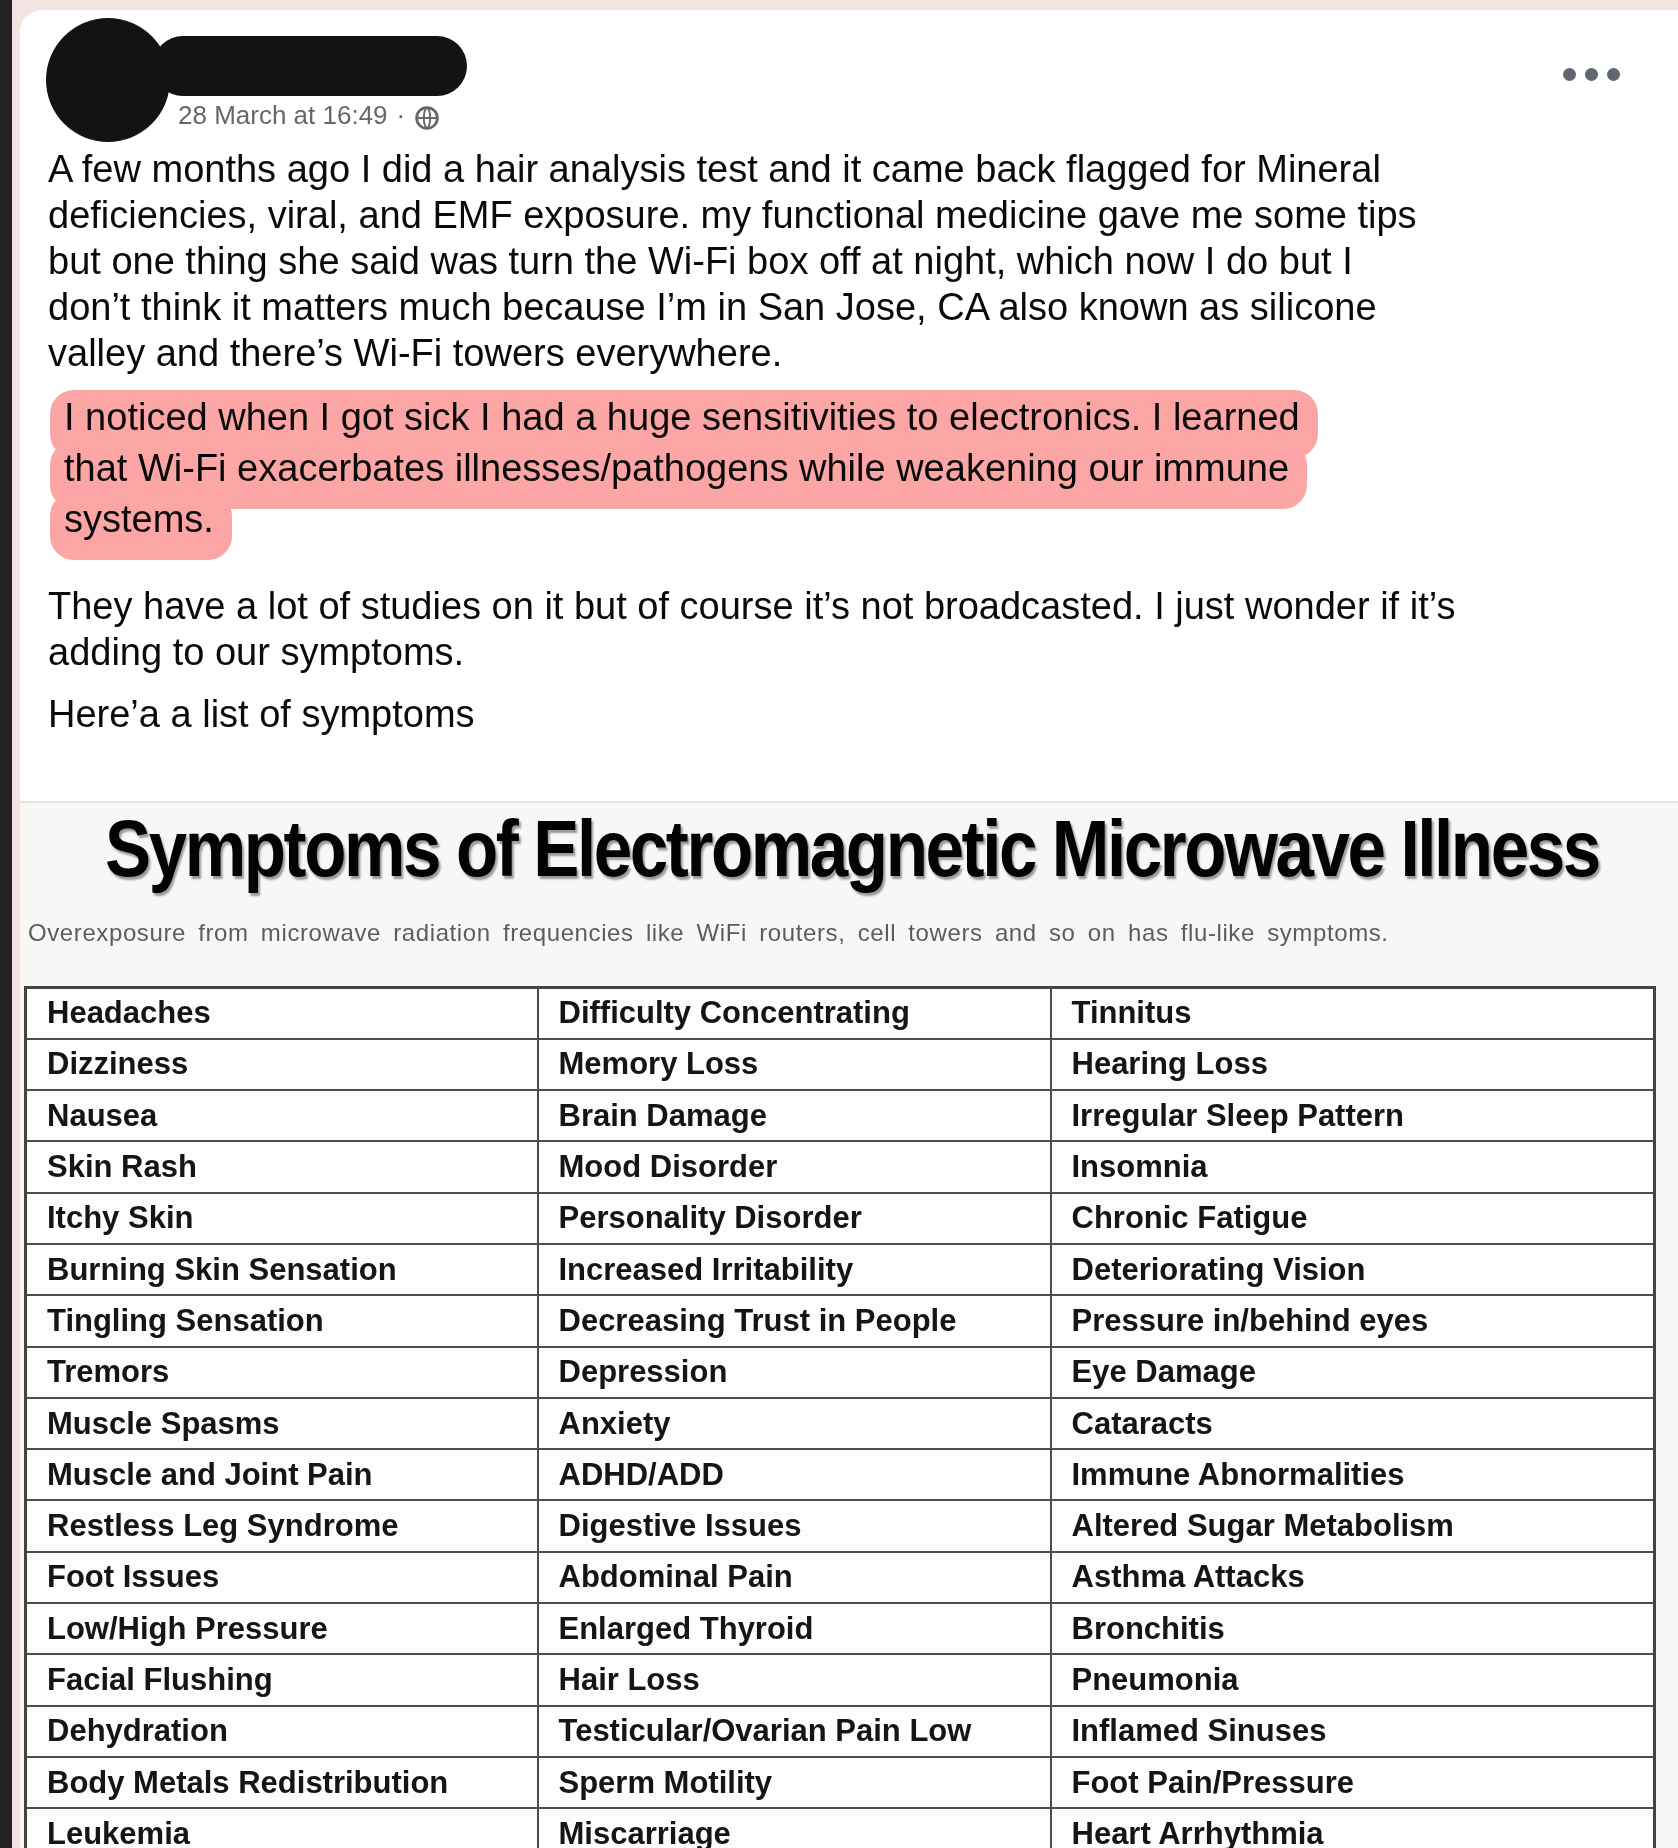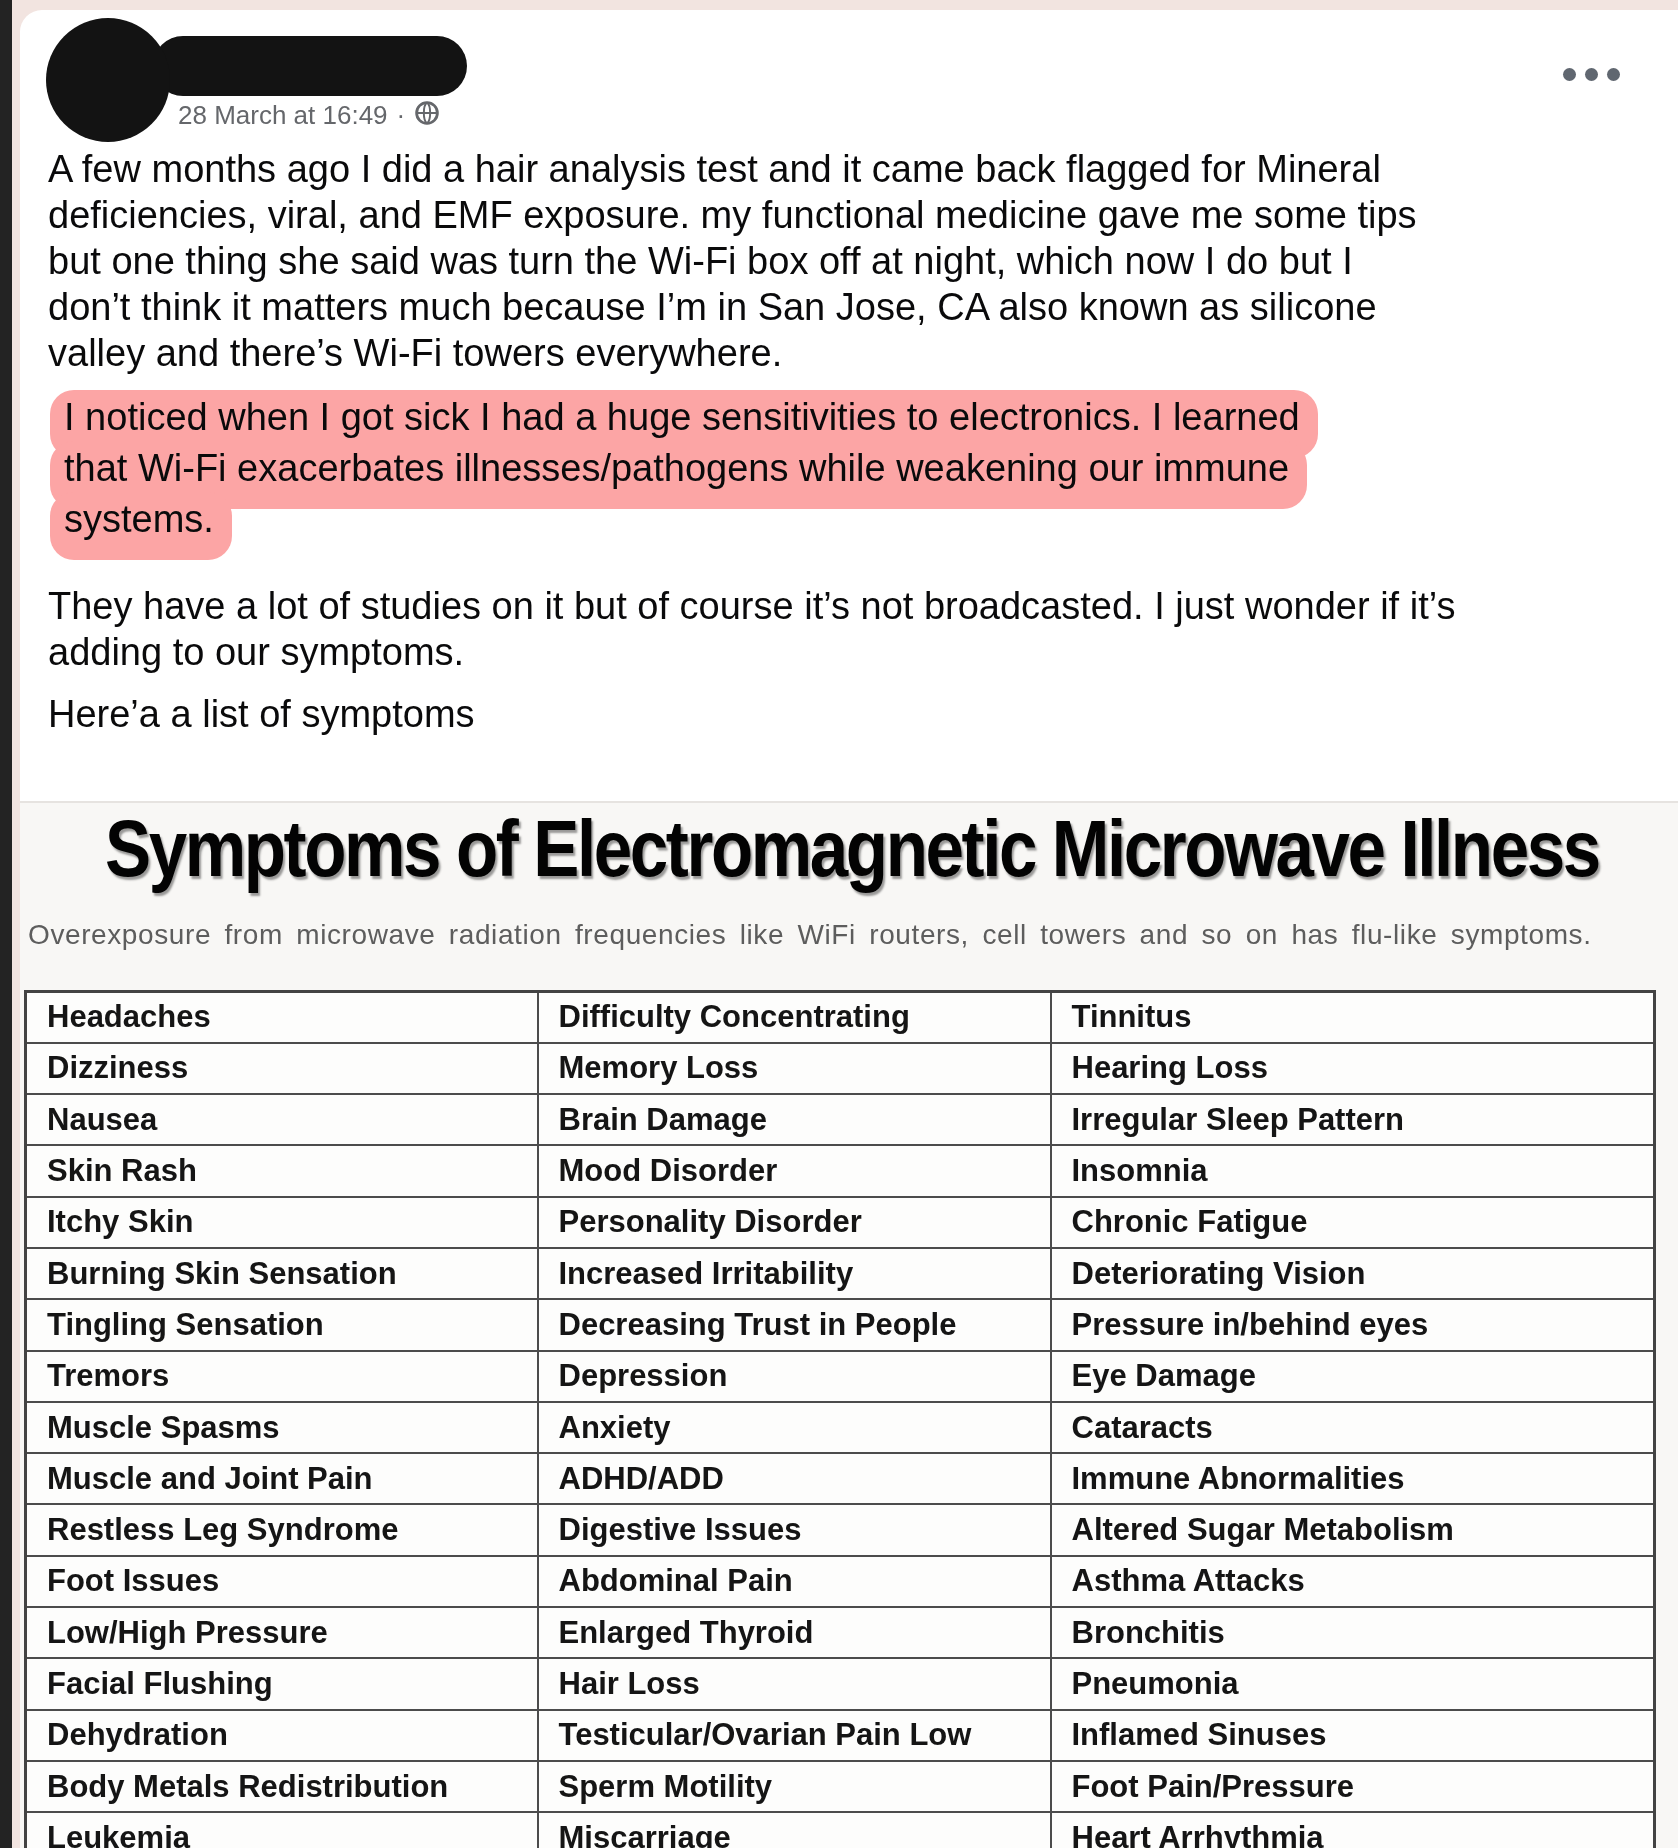--- a/index.html
+++ b/index.html
@@ -24,21 +24,21 @@
   .avatar {
     position:absolute; left:26px; top:8px; width:124px; height:124px;
     border-radius:50%; background:#131313; z-index:2;
   }
   .name-redaction {
     position:absolute; left:133px; top:26px; width:314px; height:60px;
     border-radius:31px; background:#131313; z-index:1;
   }
   .post-meta {
     position:absolute; left:158px; top:90px; z-index:3;
-    display:flex; align-items:flex-start; gap:9px;
+    display:flex; align-items:flex-end; gap:9px;
     font-size:26px; color:#65676b;
   }
   .menu-dots {
     position:absolute; right:58px; top:58px;
     display:flex; gap:9px; cursor:pointer;
   }
   .menu-dots i {
     width:13px; height:13px; border-radius:50%;
     background:#606770; display:block;
   }
@@ -69,21 +69,21 @@
   .image-title {
     margin-left:85px; white-space:nowrap;
     font-size:72px; font-weight:bold; letter-spacing:-2.5px;
     color:#030303;
     transform:scaleX(.96) scaleY(1.1); transform-origin:left top;
     text-shadow:2px 3px 2px rgba(25,25,25,.42);
     filter:blur(.5px);
   }
   .image-subtitle {
     margin:34px 0 0 8px; white-space:nowrap;
-    font-size:28px; color:#5d5d5d;
+    font-size:24px; color:#5d5d5d;
     letter-spacing:.6px; word-spacing:5px;
     filter:blur(.4px);
   }
   table.symptoms {
     margin:39px 0 0 4px;
     width:1632px;
     border-collapse:collapse;
     background:#fdfdfc;
     border:3px solid #434343;
     filter:blur(.3px);

